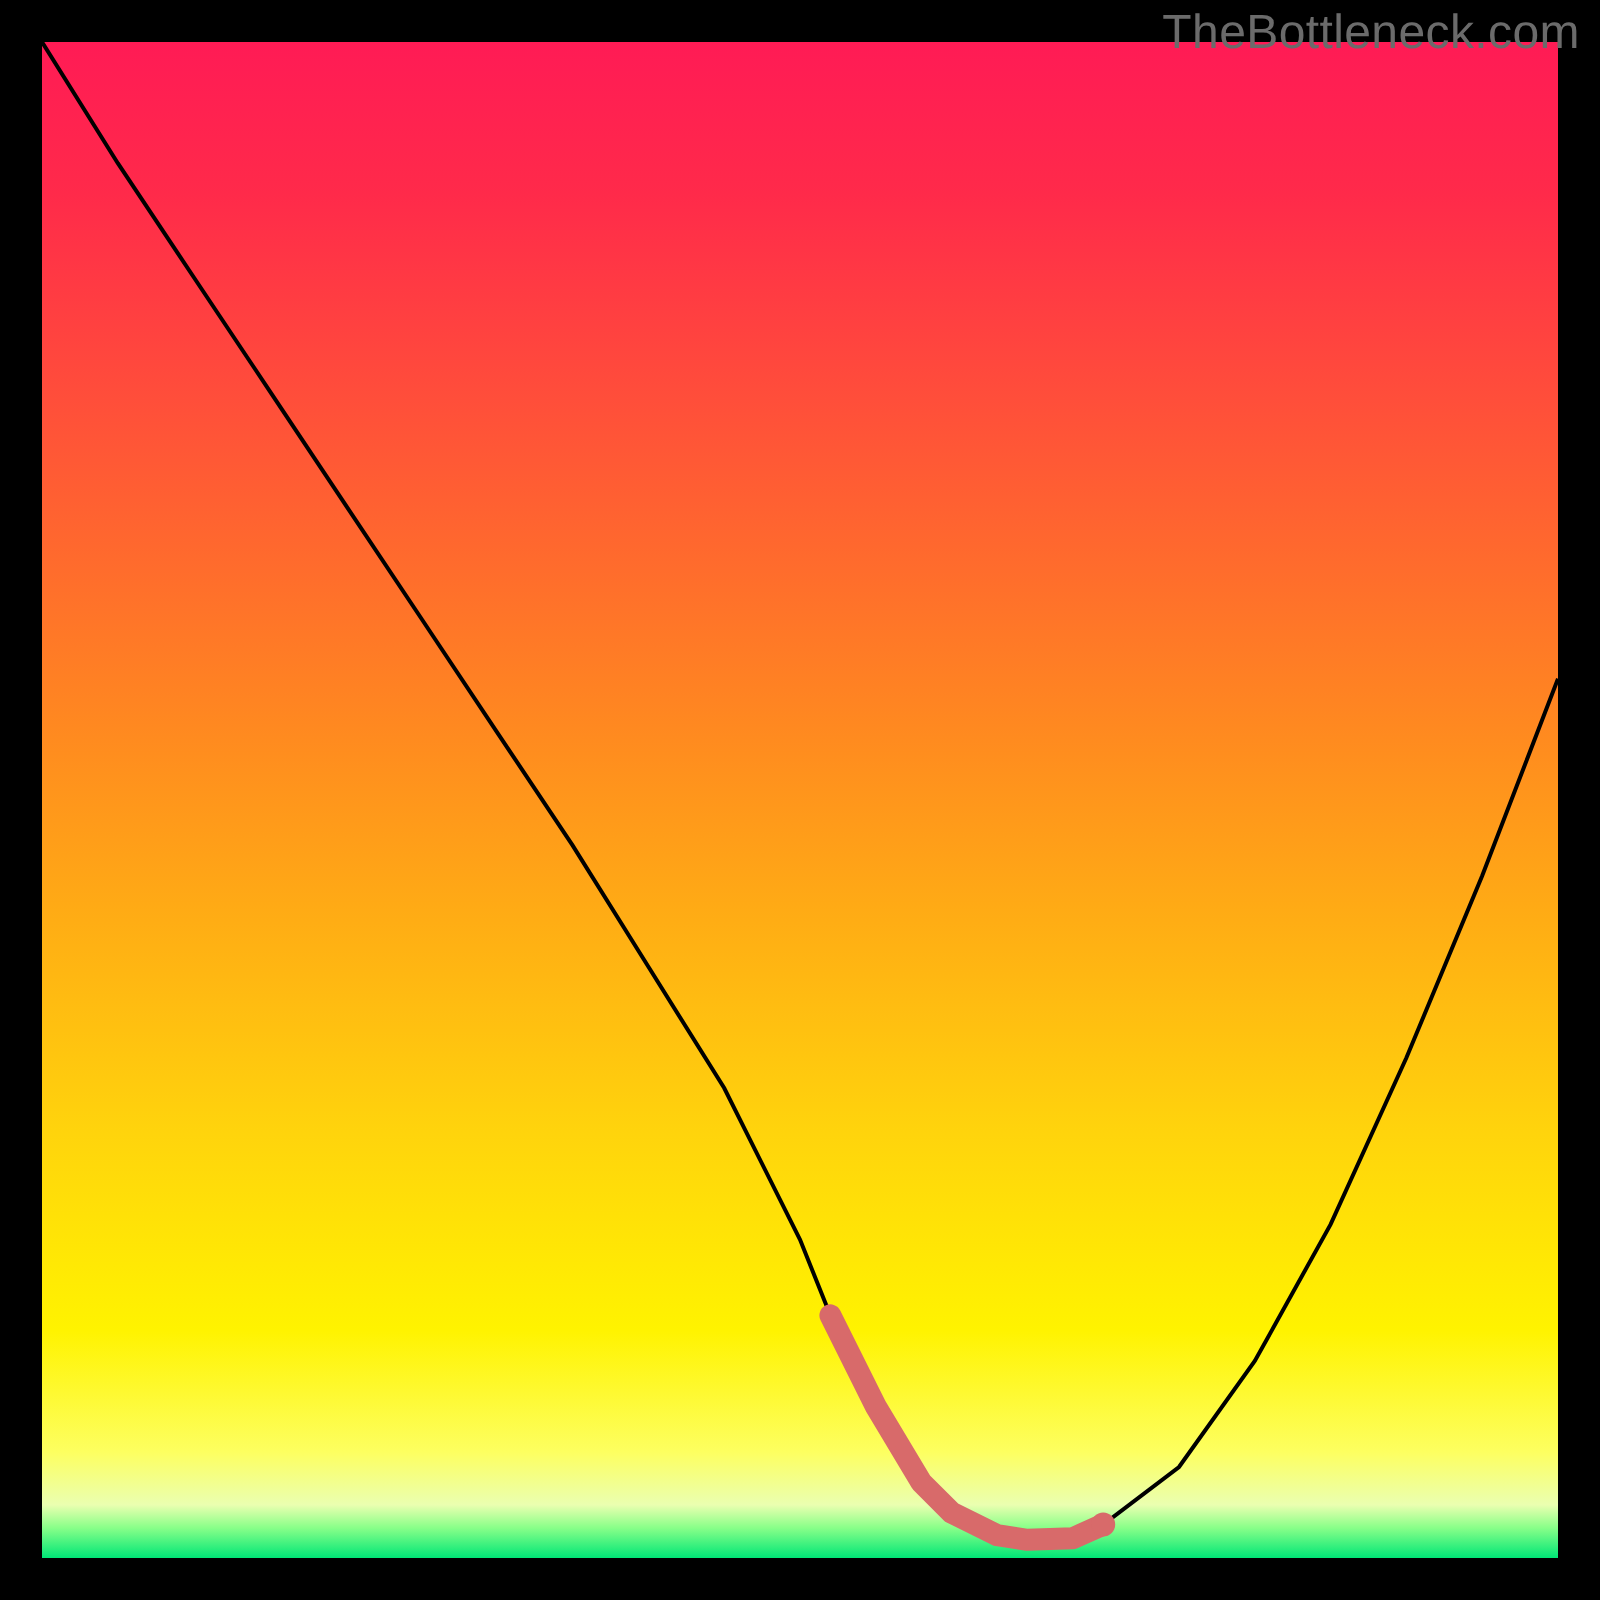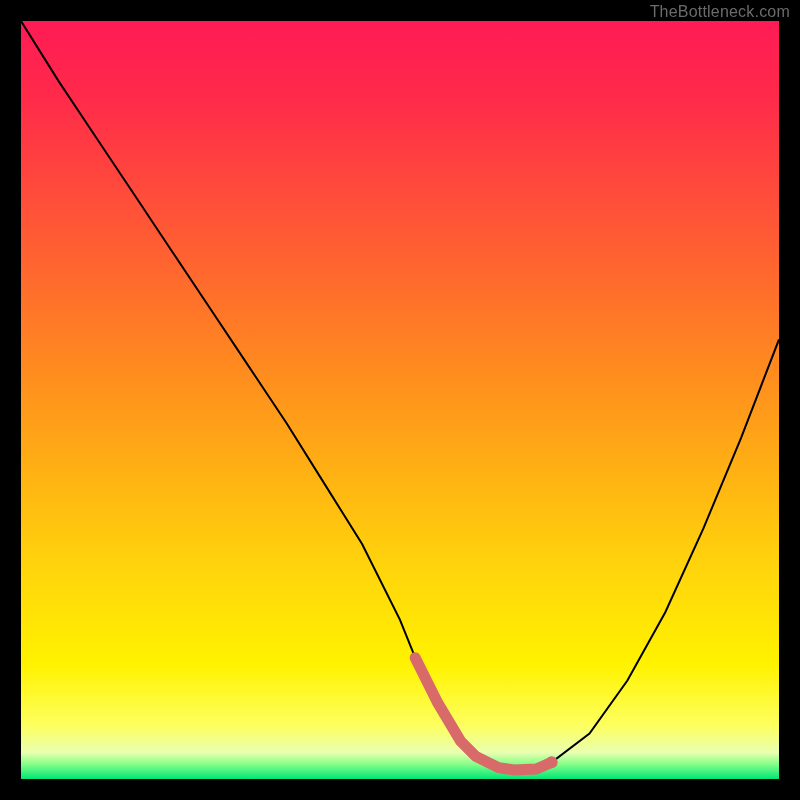--- a/index.html
+++ b/index.html
@@ -37,21 +37,21 @@
       #eaffb0 96.5%,
       #89ff89 98%,
       #00e676 100%
     );
   }
   .watermark {
     position: absolute;
     top: 3px;
     right: 10px;
     color: #6b6b6b;
-    font-size: 16px;
+    font-size: 24px;
     letter-spacing: 0.2px;
     user-select: none;
   }
   svg.overlay {
     position: absolute;
     left: 21px;
     top: 21px;
     width: 758px;
     height: 758px;
     pointer-events: none;

